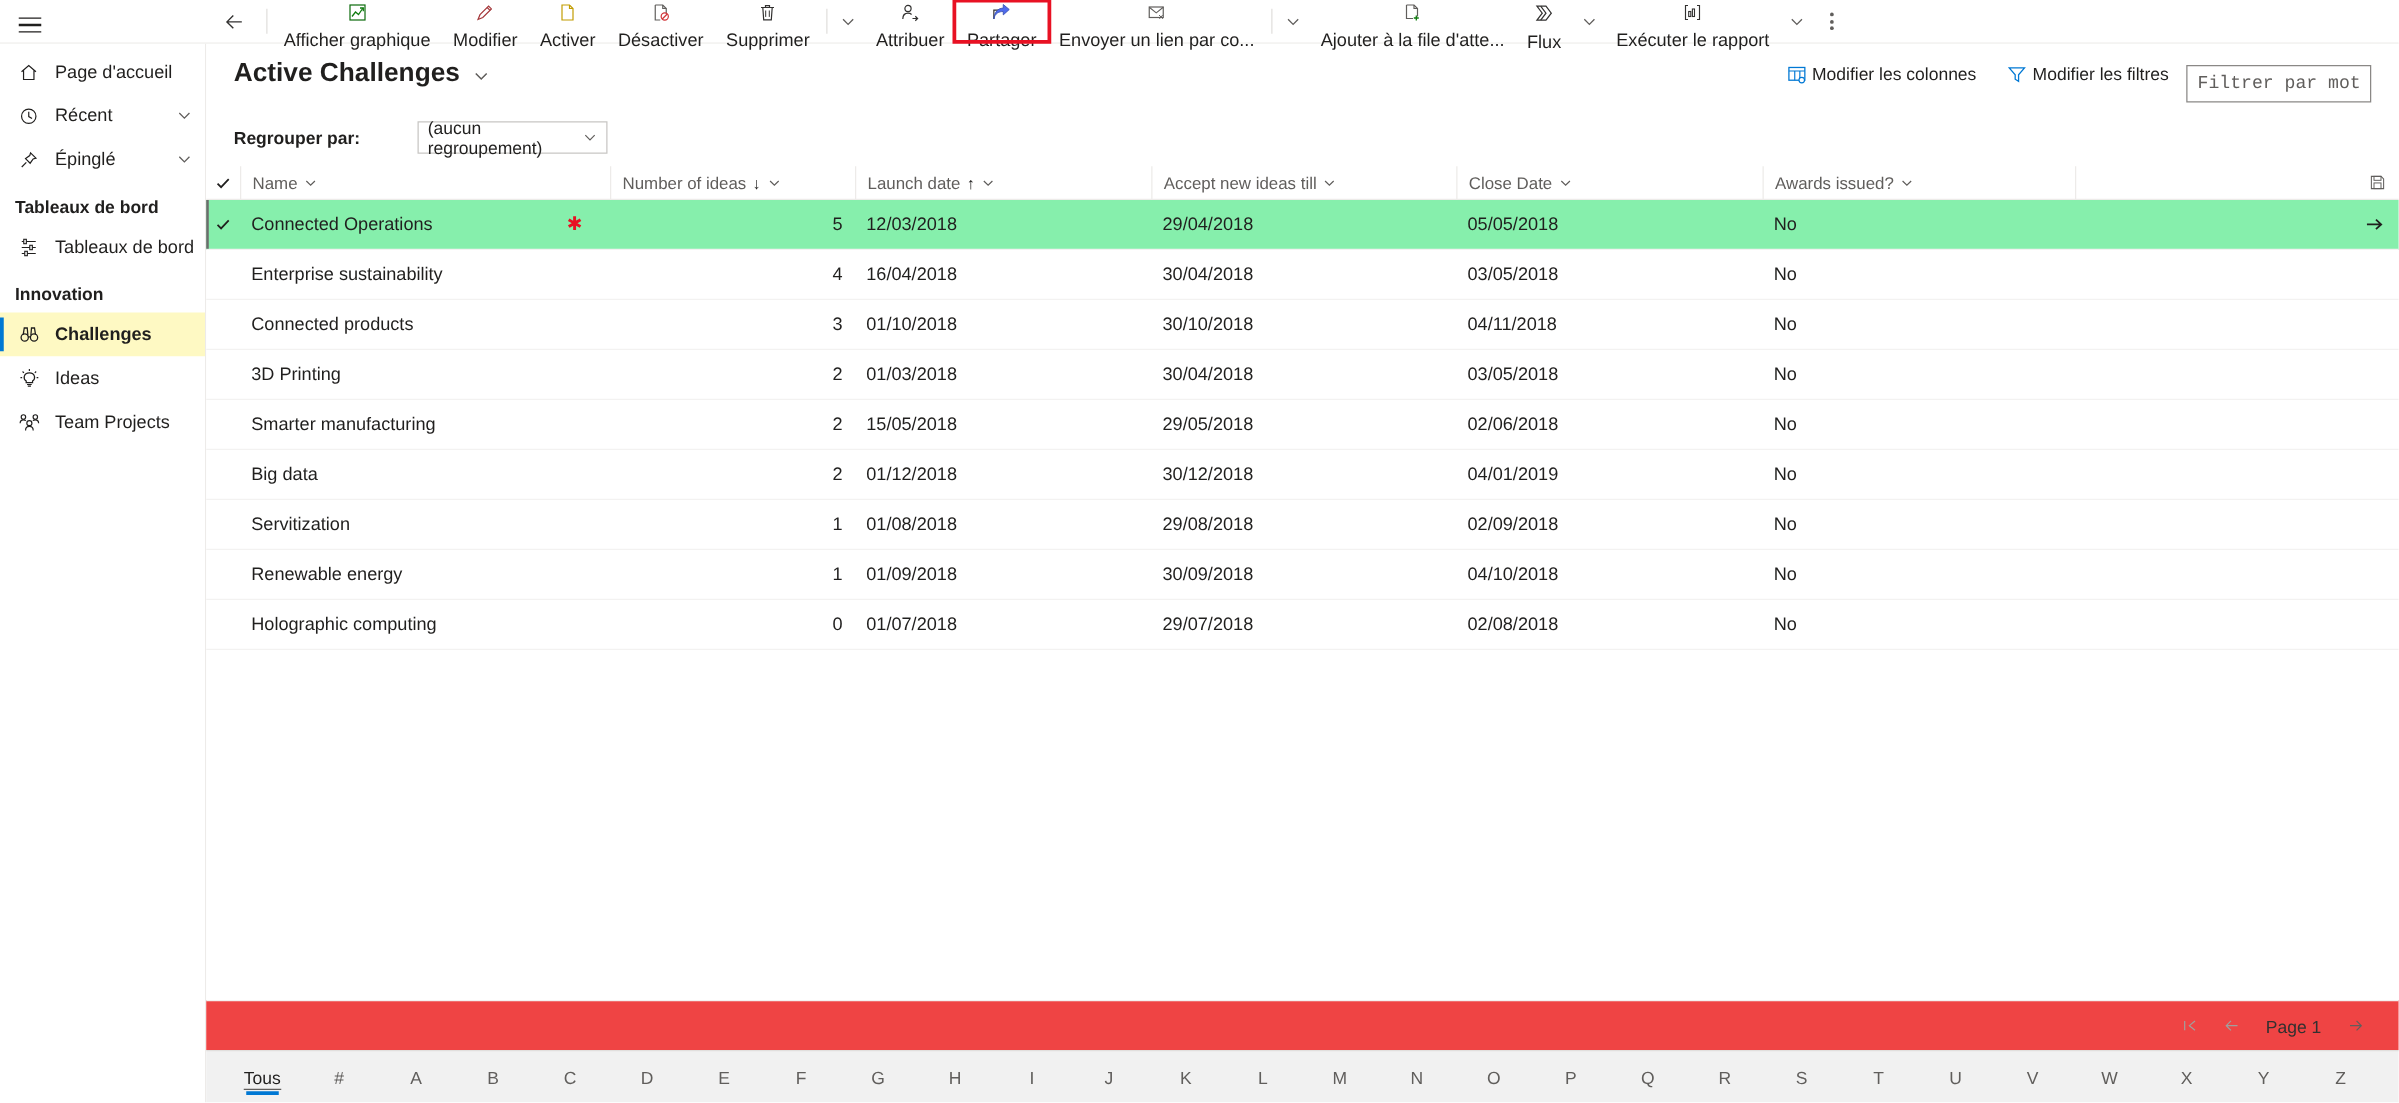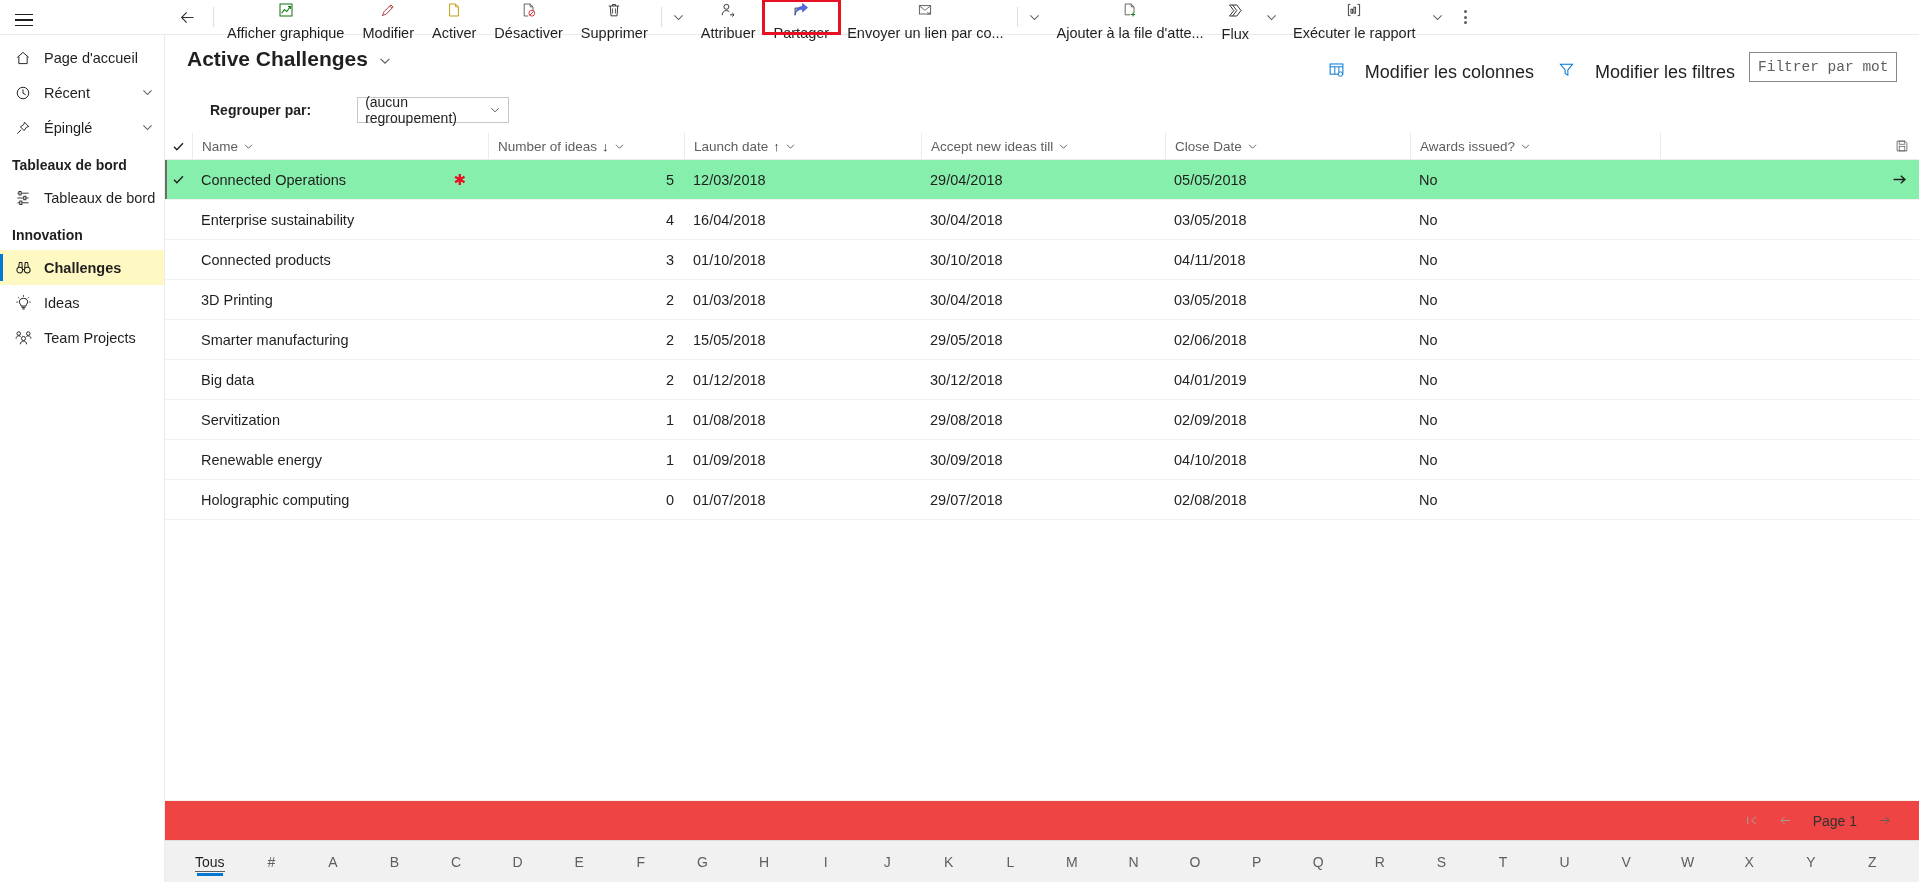--- a/index.html
+++ b/index.html
@@ -91,38 +91,38 @@
     display: flex; align-items: flex-start; justify-content: space-between;
     padding: 12px 22px 0 22px;
   }
   .view-title {
     display: flex; align-items: center; gap: 10px;
     font-size: 21px; font-weight: 600; color: #201f1e; cursor: pointer;
   }
   .view-title .vchev { color: #605e5c; display: flex; align-items: center; margin-top: 3px; }
   .head-right { display: flex; align-items: center; gap: 4px; padding-top: 4px; }
   .head-btn {
-    display: flex; align-items: flex-end; gap: 20px;
-    height: 32px; padding: 0 10px; font-size: 18px; color: #201f1e;
+    display: flex; align-items: flex-start; gap: 4px;
+    height: 32px; padding: 0 10px; font-size: 14px; color: #201f1e;
     cursor: pointer; white-space: nowrap;
   }
   .kw-input {
     width: 148px; height: 30px;
     border: 1px solid #8a8886; background: #fff;
     font-size: 14.5px; color: #201f1e; padding: 0 8px;
     font-family: Liberation Mono, monospace;
     outline: none;
   }
   .kw-input::placeholder { color: #605e5c; }
 
   .groupby-row {
     display: flex; align-items: center; gap: 10px;
     padding: 14px 0 10px 22px;
   }
-  .groupby-label { font-size: 14px; font-weight: 600; color: #201f1e; margin-left: 23px; }
+  .groupby-label { font-size: 14px; font-weight: 600; color: #201f1e; }
   .groupby-select {
     display: flex; align-items: center; justify-content: space-between;
     width: 152px; height: 26px;
     border: 1px solid #c8c6c4; background: #fff;
     font-size: 14px; color: #201f1e; padding: 0 7px; cursor: pointer; margin-left: 36px;
   }
   .groupby-select .gchev { color: #605e5c; display: flex; align-items: center; }
 
   
   .grid-scroll { flex: 1; min-height: 0; display: flex; flex-direction: column; }

